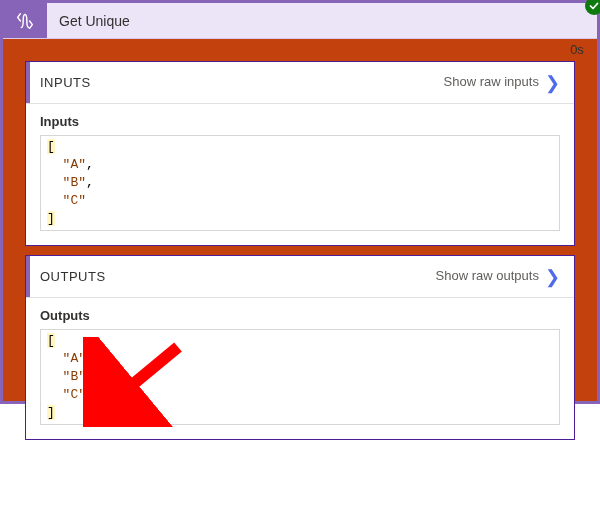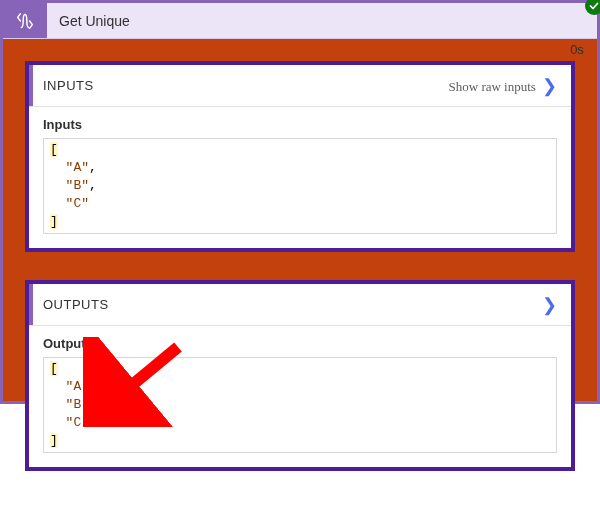--- a/index.html
+++ b/index.html
@@ -62,23 +62,23 @@
     background: #0f7b0f;
     display: flex;
     align-items: center;
     justify-content: center;
   }
   .corner-badge svg { display:block; }
   .body-area {
     padding: 22px 22px;
   }
   .card {
-    border: 4px solid #4c1d95;
+    border: 1px solid #4c1d95;
     background: #fff;
-    margin-bottom: 28px;
+    margin-bottom: 9px;
   }
   .card-header {
     display: flex;
     align-items: center;
     justify-content: space-between;
     height: 42px;
     padding: 0 14px;
     border-bottom: 1px solid #e1e1e1;
   }
   .card-header-left {
@@ -87,25 +87,24 @@
     margin-left: -14px;
     height: 100%;
     display: flex;
     align-items: center;
     font-size: 13px;
     letter-spacing: 0.5px;
     color: #323130;
   }
   .card-header-link {
     display: flex;
-    align-items: flex-end;
+    align-items: flex-start;
     font-size: 13px;
     color: #605e5c;
     cursor: pointer;
-    font-family: Liberation Serif, serif;
   }
   .card-header-link .chev {
     margin-left: 6px;
     color: #4f6bed;
     font-size: 18px;
     line-height: 1;
   }
   .card-body {
     padding: 10px 14px 14px 14px;
   }
@@ -180,20 +179,21 @@
   <span class="t-str">"C"</span>
 <span class="t-brk">]</span></pre>
         </div>
       </div>
     </div>
 
     <div class="card">
       <div class="card-header">
         <div class="card-header-left">OUTPUTS</div>
         <div class="card-header-link">
+          <span>Show raw outputs</span>
           <span class="chev">❯</span>
         </div>
       </div>
       <div class="card-body">
         <div class="subhead">Outputs</div>
         <div class="codebox">
           <pre class="code" id="outputs-pre"><span class="t-brk">[</span>
   <span class="t-str">"A"</span><span class="t-pun">,</span>
   <span class="t-str">"B"</span><span class="t-pun">,</span>
   <span class="t-str">"C"</span>

